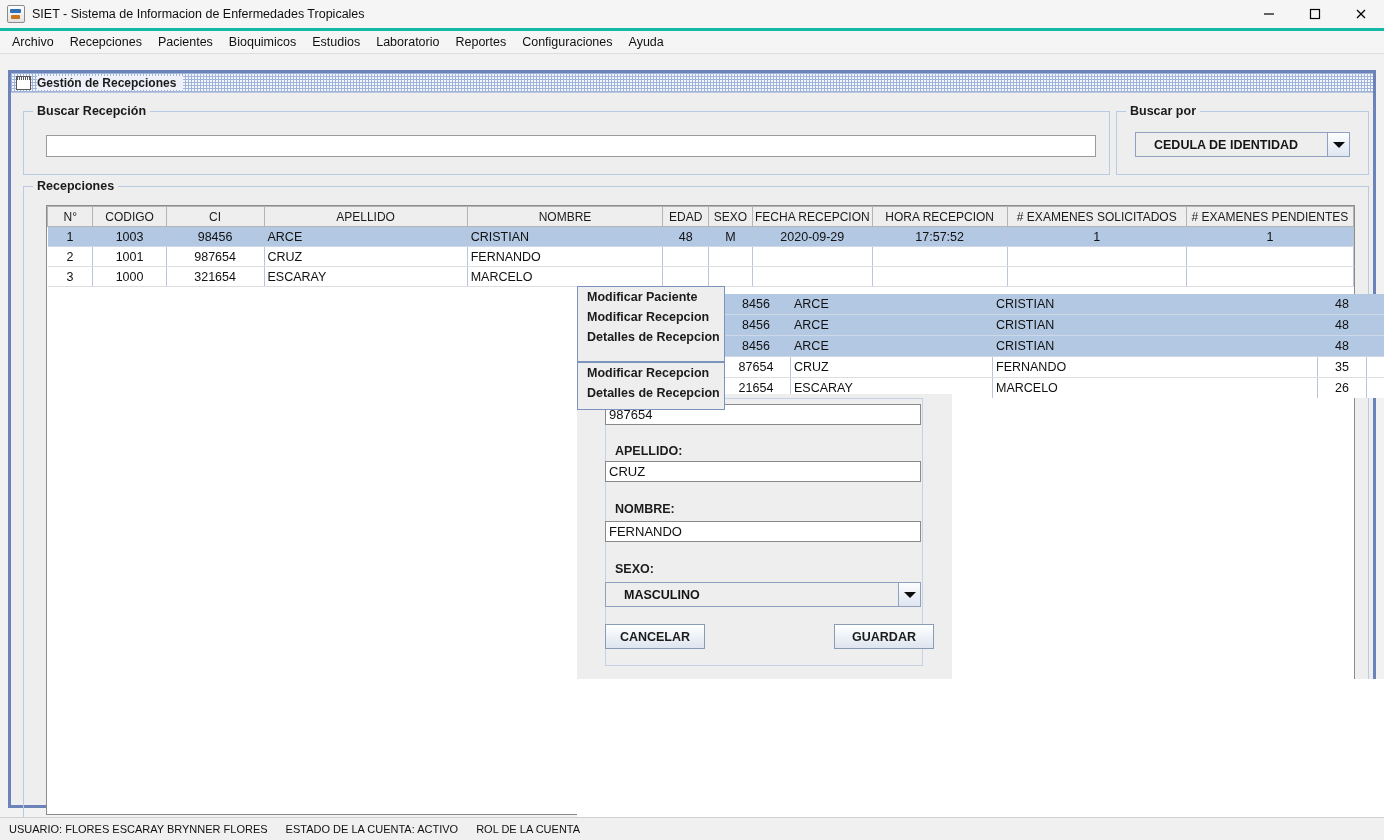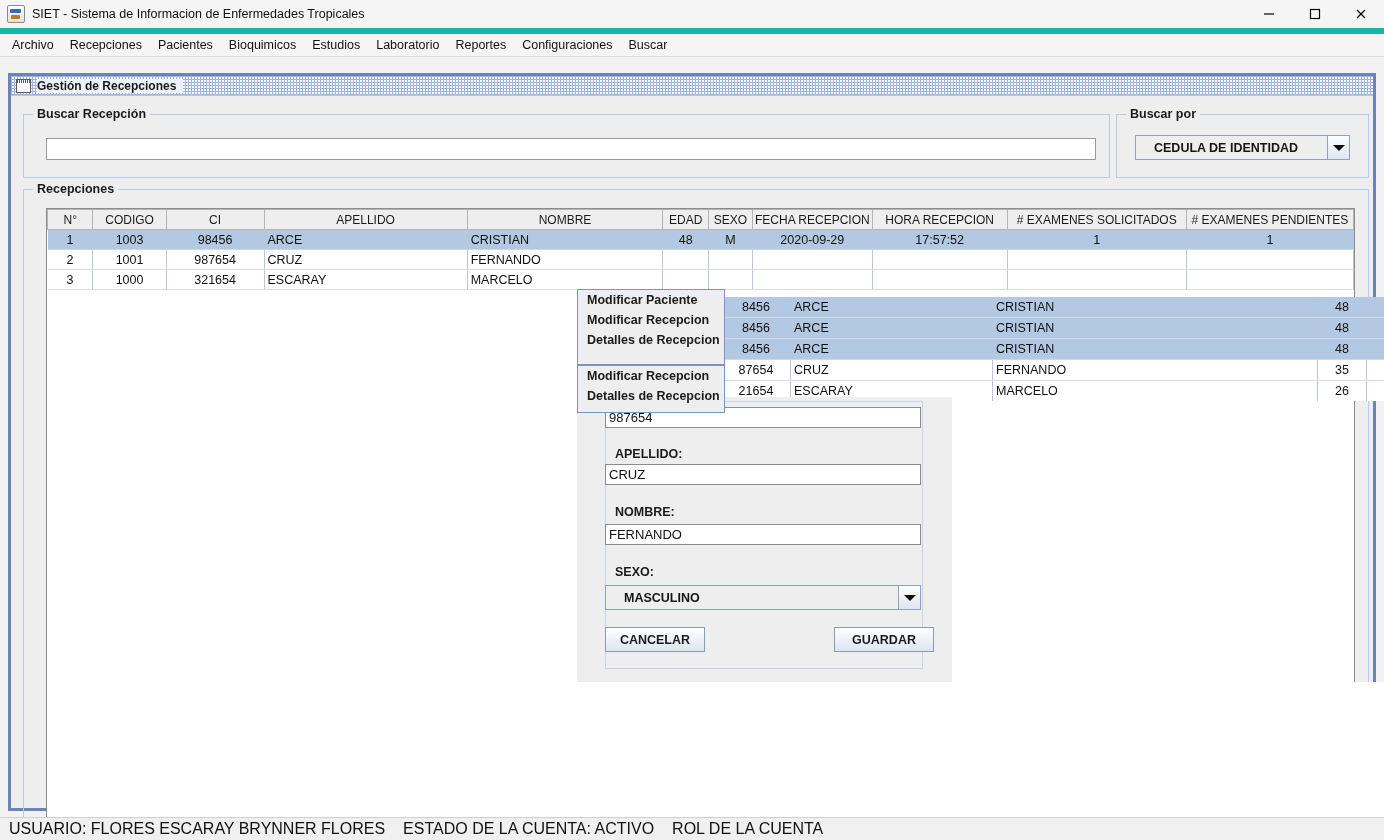--- a/index.html
+++ b/index.html
@@ -14,21 +14,21 @@
   }
   
   #app-window{
     position:absolute;left:0;top:0;width:1384px;height:840px;
     background:#f0f0f0;
     display:flex;flex-direction:column;
   }
   #titlebar{
     height:28px;flex:0 0 28px;background:#f5f5f5;
     display:flex;align-items:center;
-    border-bottom:6px solid #14b8a6;
+    border-bottom:3px solid #14b8a6;
   }
   #title-icon{
     width:16px;height:16px;margin-left:7px;margin-right:7px;
     background:linear-gradient(#fdfdfd,#e2e2e2);
     border:1px solid #8a8a8a;border-radius:2px;position:relative;
     flex:0 0 16px;
   }
   #title-icon:before{
     content:"";position:absolute;left:2px;top:3px;width:11px;height:4px;
     background:#2f6fb5;border-radius:1px;
@@ -152,21 +152,21 @@
   td.c{text-align:center;}
   td.l{text-align:left;}
 
   
   #statusbar{
     position:absolute;left:0;bottom:0;width:1384px;height:22px;
     background:#f0f0f0;border-top:1px solid #d0d0d0;
     display:flex;align-items:center;
   }
   #statusbar .st{
-    font-size:16px;color:#111;padding:0 9px;white-space:nowrap;
+    font-size:11px;color:#111;padding:0 9px;white-space:nowrap;
   }
 
   
   #overlay-window{
     position:absolute;left:577px;top:625px;width:807px;height:215px;
     background:#ffffff;
   }
 
   
   #detail-dialog{
@@ -241,21 +241,21 @@
 
   <div id="menubar">
     <div class="menu-item">Archivo</div>
     <div class="menu-item">Recepciones</div>
     <div class="menu-item">Pacientes</div>
     <div class="menu-item">Bioquimicos</div>
     <div class="menu-item">Estudios</div>
     <div class="menu-item">Laboratorio</div>
     <div class="menu-item">Reportes</div>
     <div class="menu-item">Configuraciones</div>
-    <div class="menu-item">Buscar</div>
+    <div class="menu-item">Ayuda</div>
   </div>
 
   <div id="desktop">
 
     <div id="internal-frame">
       <div id="if-titlebar">
         <div id="if-icon"></div>
         <div id="if-title">Gestión de Recepciones</div>
       </div>
 

